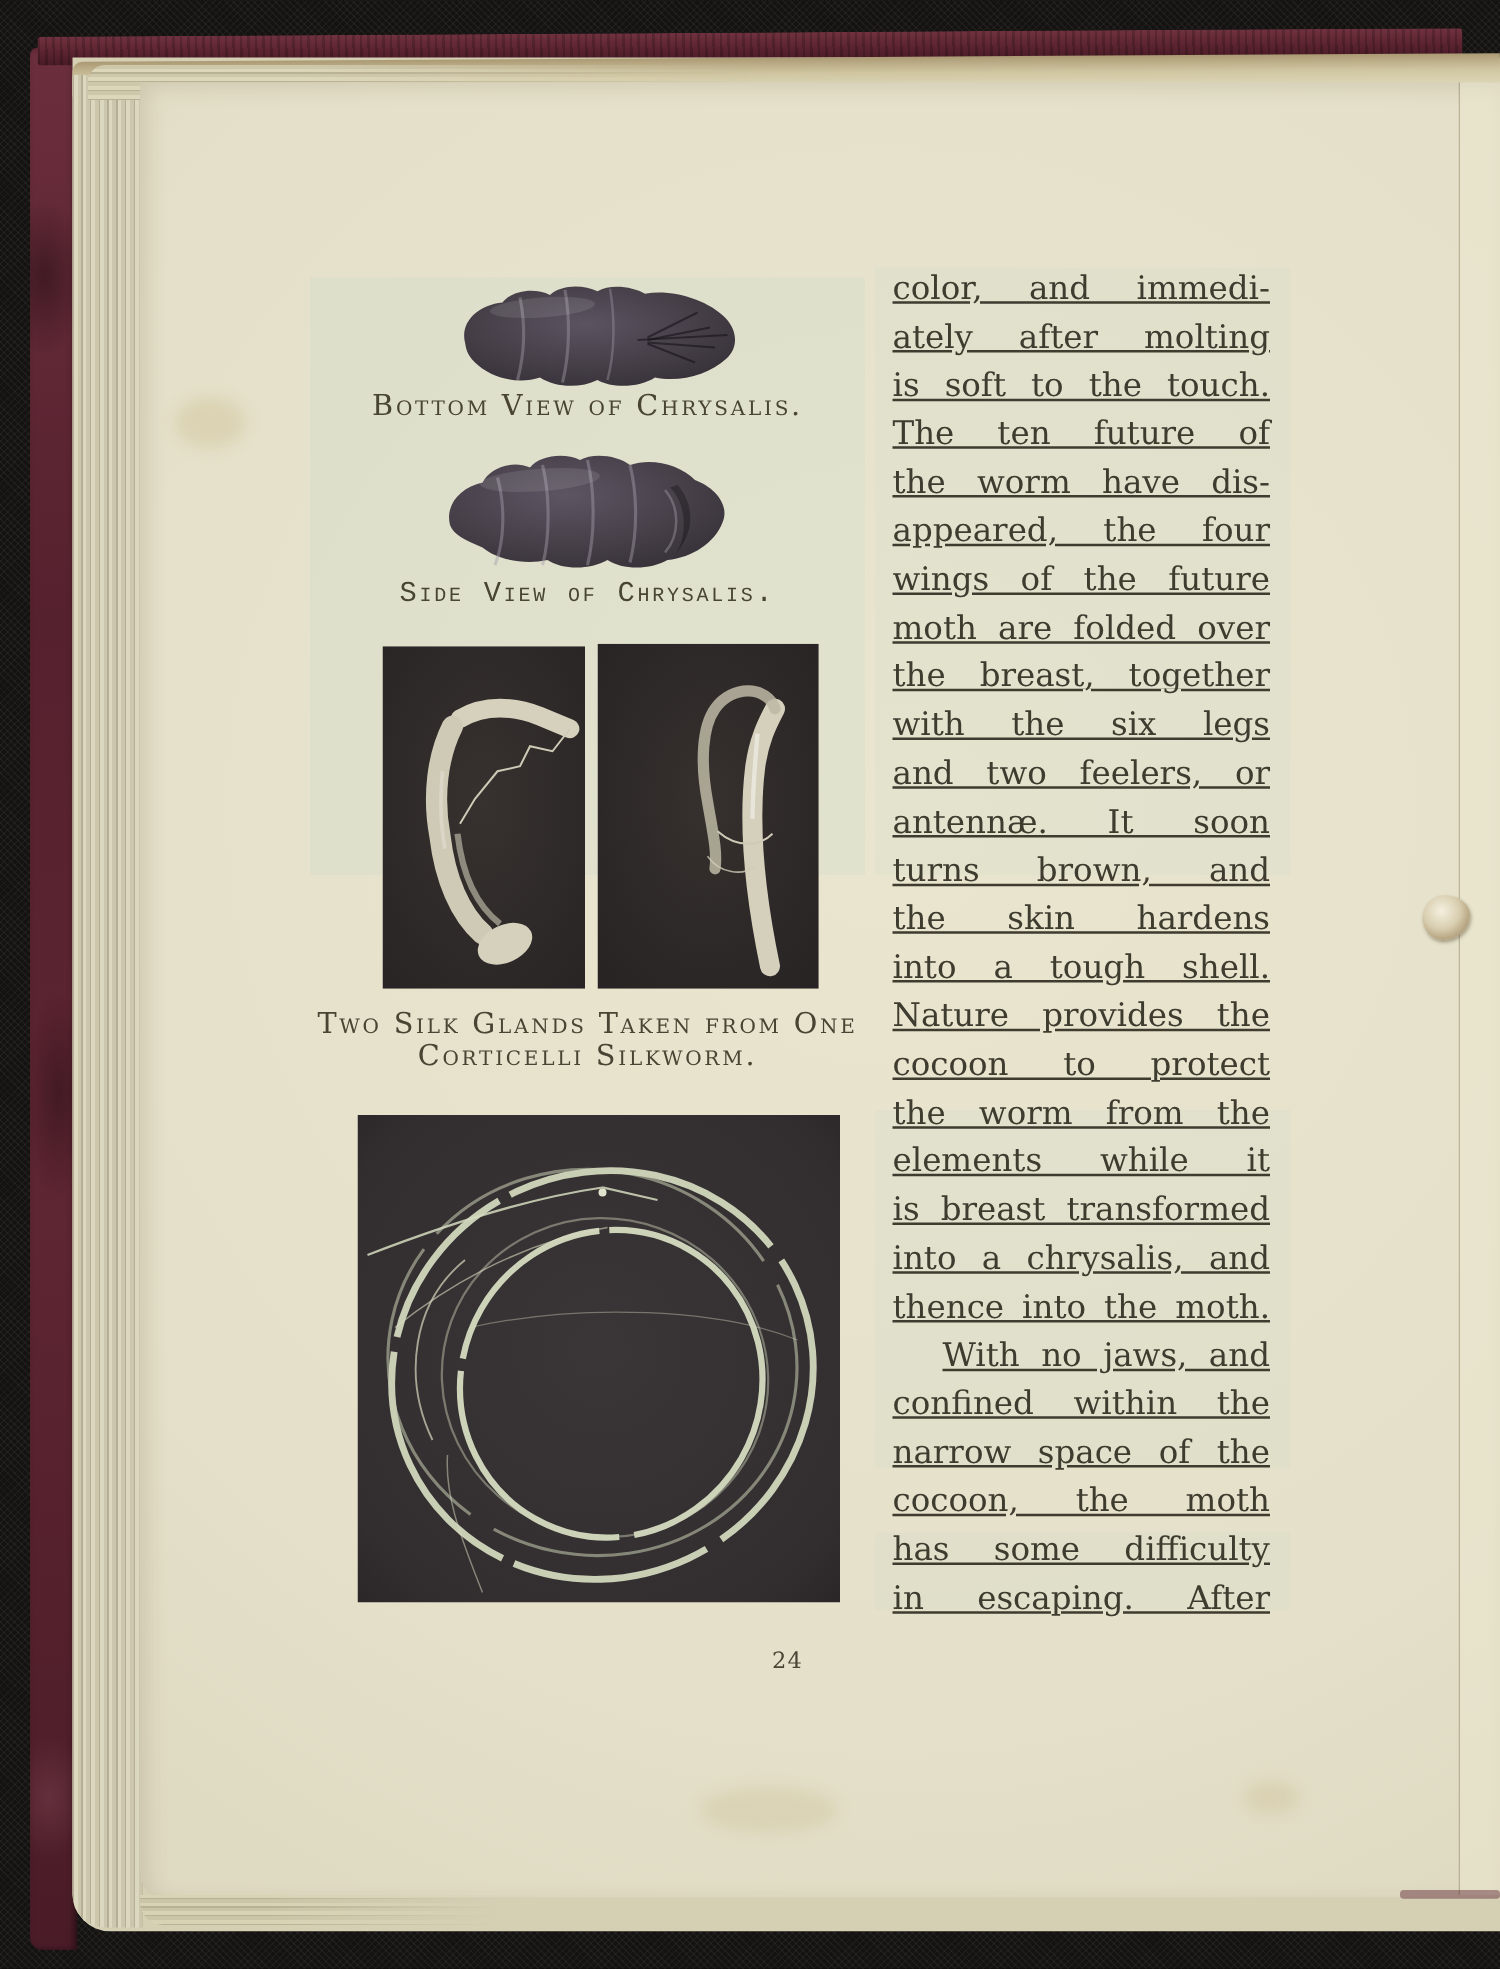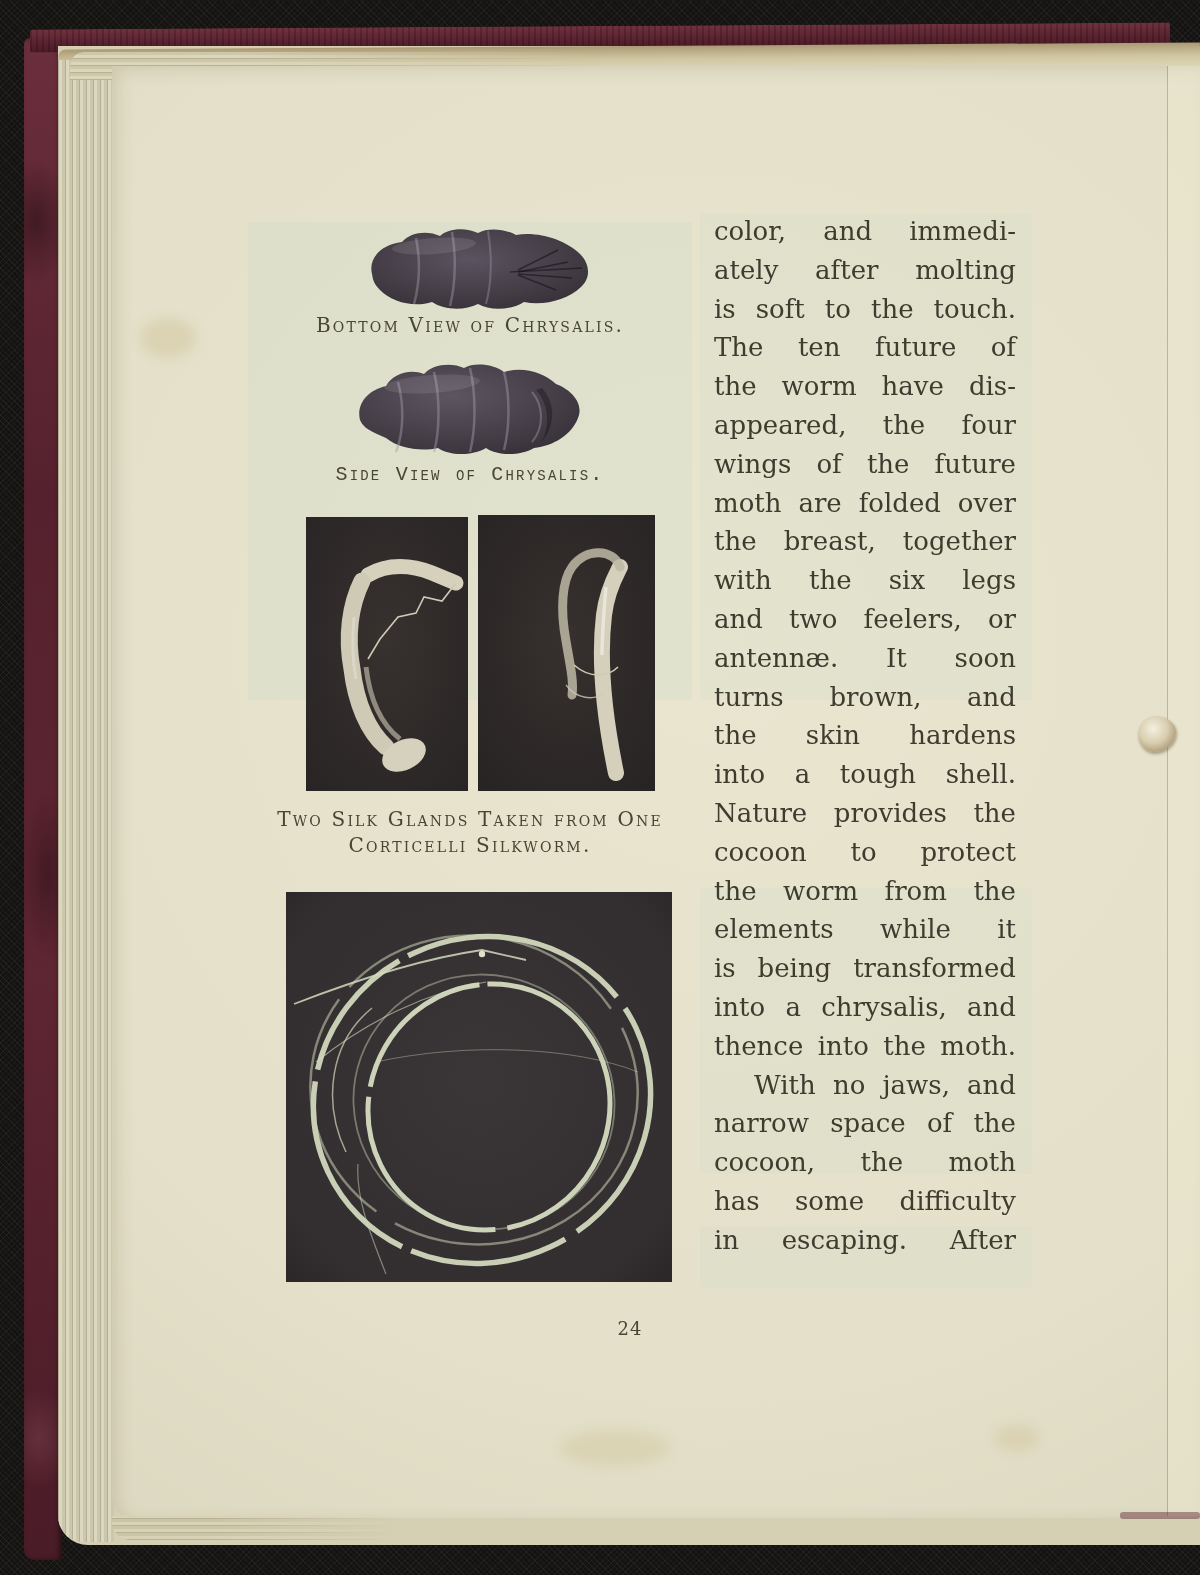--- a/index.html
+++ b/index.html
@@ -84,28 +84,28 @@
     left:1138px;top:716px;width:38px;height:36px;
     background:radial-gradient(circle at 40% 35%, #f4f0df 0%, #d8cdaf 45%, #a8946f 80%, rgba(168,148,111,0) 100%);
     border-radius:46% 54% 58% 42%/50% 44% 56% 50%;
     box-shadow:1px 2px 3px rgba(70,55,30,.4);
   }
 
   
   .photo{position:absolute;}
   .caption{
     position:absolute;left:240px;width:460px;text-align:center;
-    font-variant:small-caps;letter-spacing:2.2px;color:#494534;font-size:20px;line-height:26px;
+    font-variant:small-caps;letter-spacing:2.2px;color:#494534;font-size:23px;line-height:26px;
   }
   
   #body-text{
     position:absolute;left:714px;top:212px;width:302px;
     color:#3e3b2f;font-size:26px;line-height:38.8px;
   }
-  .tl{text-align:justify;text-align-last:justify;white-space:normal;height:38.8px;overflow:visible;}
+  .tl{text-align:justify;text-align-last:justify;white-space:normal;height:38.8px;overflow:visible;text-decoration:underline;}
   .tl.para-indent{padding-left:40px;}
   #page-number{
     position:absolute;left:570px;top:1318px;width:120px;text-align:center;
     font-size:18px;color:#4a4636;letter-spacing:1px;
   }
 </style>
 </head>
 <body>
 
 <div id="scene">
@@ -256,24 +256,25 @@
     <div class="tl">with the six legs</div>
     <div class="tl">and two feelers, or</div>
     <div class="tl">antennæ. It soon</div>
     <div class="tl">turns brown, and</div>
     <div class="tl">the skin hardens</div>
     <div class="tl">into a tough shell.</div>
     <div class="tl">Nature provides the</div>
     <div class="tl">cocoon to protect</div>
     <div class="tl">the worm from the</div>
     <div class="tl">elements while it</div>
-    <div class="tl">is being transformed</div>
+    <div class="tl">is breast transformed</div>
     <div class="tl">into a chrysalis, and</div>
     <div class="tl">thence into the moth.</div>
     <div class="tl para-indent">With no jaws, and</div>
+    <div class="tl">confined within the</div>
     <div class="tl">narrow space of the</div>
     <div class="tl">cocoon, the moth</div>
     <div class="tl">has some difficulty</div>
     <div class="tl">in escaping. After</div>
   </div>
 
   <div id="page-number">24</div>
 
 </div>
 

